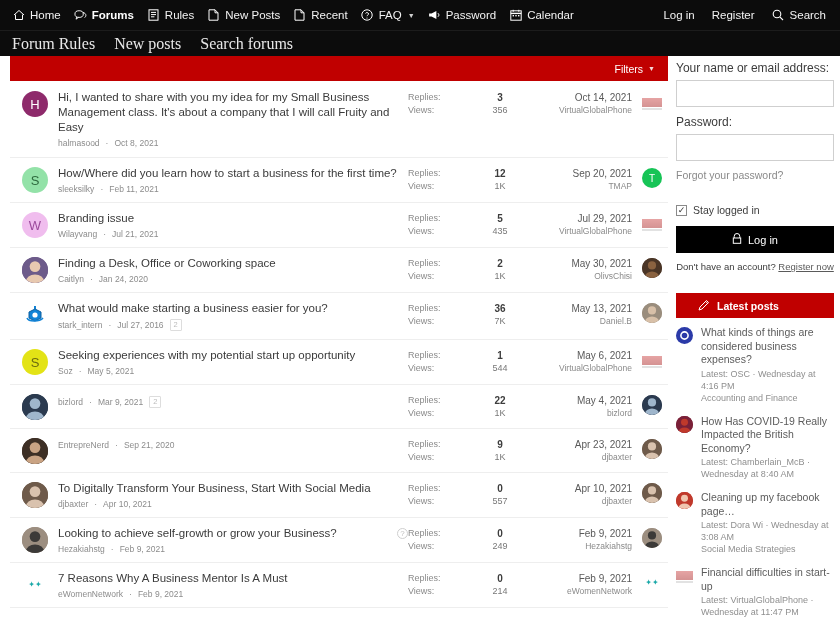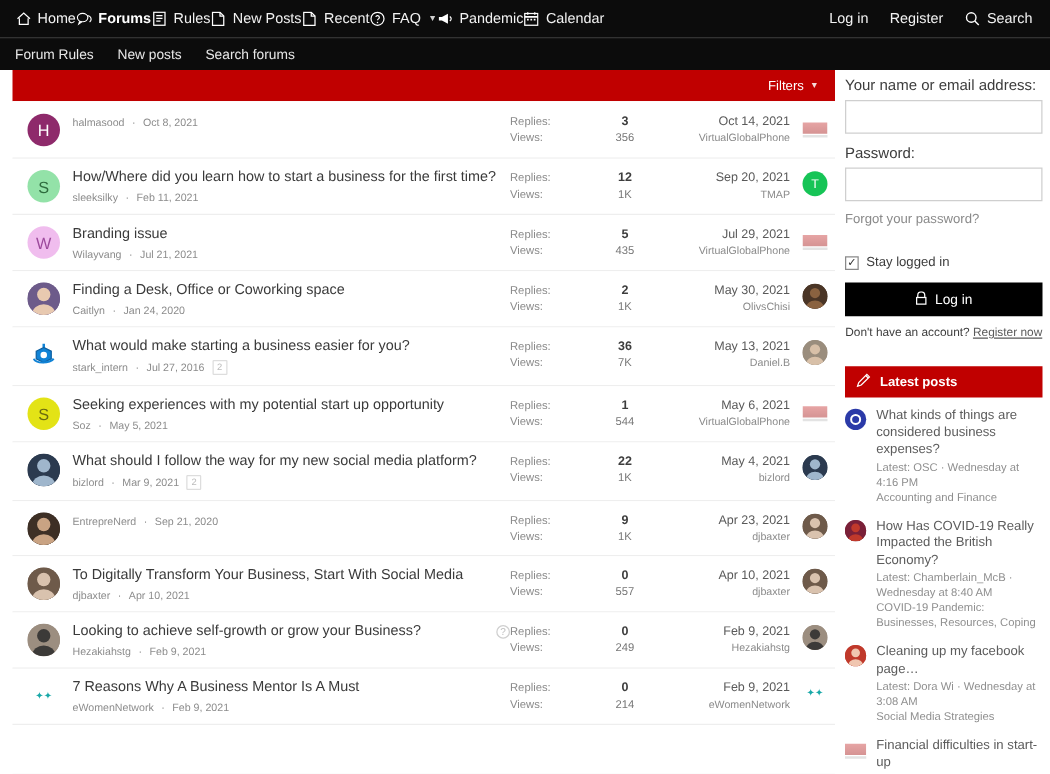--- a/index.html
+++ b/index.html
@@ -14,41 +14,41 @@
 
   
   .navbar {
     background: #0c0c0c;
     height: 30px;
     display: flex;
     align-items: center;
     padding: 0 14px 0 12px;
     color: #ffffff;
   }
-  .nav-left { display: flex; align-items: center; flex: 1; }
+  .nav-left { display: flex; align-items: center; gap: 13px; flex: 1; }
   .nav-right { display: flex; align-items: center; gap: 17px; }
   .nav-item {
     display: flex; align-items: center; gap: 5px;
     font-size: 11.5px; color: #f2f2f2; cursor: pointer;
     white-space: nowrap;
   }
   .nav-item.active { font-weight: bold; color: #ffffff; }
   .nav-ico { display: inline-flex; align-items: center; justify-content: center; width: 13px; height: 13px; }
   .nav-ico svg { display: block; }
   .caret { font-size: 7px; opacity: .85; margin-left: 1px; }
 
   .subnav {
     background: #0c0c0c;
     height: 26px;
     display: flex; align-items: center;
     padding: 0 12px;
     gap: 19px;
     border-top: 1px solid #1c1c1c;
   }
-  .subnav-item { font-size: 11px; color: #e8e8e8; cursor: pointer; white-space: nowrap; }
+  .subnav-item { font-size: 16px; color: #e8e8e8; cursor: pointer; white-space: nowrap; font-family: Liberation Serif, serif; }
 
   
   .page {
     position: absolute;
     top: 56px; left: 0; right: 0; bottom: 0;
     display: flex;
     gap: 8px;
     padding: 0 4px 0 10px;
     background: #ffffff;
   }
@@ -151,21 +151,21 @@
     display: flex; align-items: center; justify-content: center; gap: 6px;
     font-family: "Liberation Sans", sans-serif;
   }
   .noaccount { font-size: 9.5px; color: #3c3c3c; margin-top: 8px; text-align: center; }
   .noaccount a { color: #5a5a5a; text-decoration: underline; cursor: pointer; }
 
   .panel { margin-top: 21px; }
   .panel-head {
     background: #c00000; color: #fff; height: 25px;
     display: flex; align-items: center; gap: 7px;
-    padding-left: 9px; font-size: 10.5px; font-weight: bold;
+    padding-left: 22px; font-size: 10.5px; font-weight: bold;
   }
   .panel-body { padding-top: 8px; }
   .lp { display: flex; gap: 8px; margin-bottom: 11px; }
   .lp-av {
     width: 17px; height: 17px; border-radius: 50%; flex: none; margin-top: 1px;
     display:flex; align-items:center; justify-content:center; overflow:hidden;
   }
   .lp-av.logo { border-radius: 0; background: transparent; }
   .lp-txt { flex: 1; min-width: 0; }
   .lp-title { font-size: 10.5px; color: #5c5c5c; line-height: 13.5px; cursor: pointer; }
@@ -234,21 +234,21 @@
         <span>FAQ</span>
         <span class="caret">▼</span>
       </div>
       <div class="nav-item">
         <span class="nav-ico">
           <svg width="14" height="12" viewBox="0 0 14 12">
             <path d="M1.2 4.4h2.6L9 1.6v8.8L3.8 7.6H1.2z" fill="#fff"></path>
             <path d="M10.6 4c.8.6 1.2 1.3 1.2 2s-.4 1.4-1.2 2" fill="none" stroke="#fff" stroke-width="1"></path>
           </svg>
         </span>
-        <span>Pandemic</span>
+        <span>Password</span>
       </div>
       <div class="nav-item">
         <span class="nav-ico">
           <svg width="12" height="12" viewBox="0 0 12 12">
             <rect x="0.8" y="1.8" width="10.4" height="9.4" fill="none" stroke="#fff" stroke-width="1"></rect>
             <path d="M0.8 4.4h10.4" stroke="#fff" stroke-width="1.4"></path>
             <path d="M3.2.8v2M8.8.8v2" stroke="#fff" stroke-width="1"></path>
             <rect x="2.6" y="6" width="1.4" height="1.4" fill="#fff"></rect>
             <rect x="5.3" y="6" width="1.4" height="1.4" fill="#fff"></rect>
             <rect x="8" y="6" width="1.4" height="1.4" fill="#fff"></rect>
@@ -287,20 +287,21 @@
     <div class="filterbar">
       <div class="flabel">
         <span>Filters</span>
         <span class="caret">▼</span>
       </div>
     </div>
     <div class="threadlist">
         <div class="trow tall">
           <div class="av" style="background:#8e2a6b;color:#ffffff">H</div>
           <div class="tmain">
+            <div class="ttitle">Hi, I wanted to share with you my idea for my Small Business Management class. It's about a company that I will call Fruity and Easy</div>
             <div class="tmeta">
               <span>halmasood</span>
               <span>·</span>
               <span>Oct 8, 2021</span>
             </div>
           </div>
           <div class="tstats">
             <div class="statline rep">
               <span class="k">Replies:</span>
               <span class="v">3</span>
@@ -480,21 +481,20 @@
         </div>
         <div class="trow">
           <div class="av" style="background:#2b3a4f">
             <svg width="100%" height="100%" viewBox="0 0 20 20">
               <rect width="20" height="20" fill="#2b3a4f"></rect>
               <circle cx="10" cy="7.4" r="4.1" fill="#9fb6cc"></circle>
               <ellipse cx="10" cy="19" rx="7" ry="5.6" fill="#9fb6cc"></ellipse>
             </svg>
           </div>
           <div class="tmain">
-            <div class="ttitle">What should I follow the way for my new social media platform?</div>
             <div class="tmeta">
               <span>bizlord</span>
               <span>·</span>
               <span>Mar 9, 2021</span>
               <span class="pagebadge">2</span>
             </div>
           </div>
           <div class="tstats">
             <div class="statline rep">
               <span class="k">Replies:</span>
@@ -719,21 +719,20 @@
             <div class="lp-av" style="background:#7a2038">
               <svg width="100%" height="100%" viewBox="0 0 20 20">
                 <rect width="20" height="20" fill="#7a2038"></rect>
                 <circle cx="10" cy="7.4" r="4.1" fill="#c0392b"></circle>
                 <ellipse cx="10" cy="19" rx="7" ry="5.6" fill="#c0392b"></ellipse>
               </svg>
             </div>
             <div class="lp-txt">
               <div class="lp-title">How Has COVID-19 Really Impacted the British Economy?</div>
               <div class="lp-sub">Latest: Chamberlain_McB · Wednesday at 8:40 AM</div>
-              <div class="lp-cat">COVID-19 Pandemic: Businesses, Resources, Coping</div>
             </div>
           </div>
           <div class="lp">
             <div class="lp-av" style="background:#c0392b">
               <svg width="100%" height="100%" viewBox="0 0 20 20">
                 <rect width="20" height="20" fill="#c0392b"></rect>
                 <circle cx="10" cy="7.4" r="4.1" fill="#f0c6b0"></circle>
                 <ellipse cx="10" cy="19" rx="7" ry="5.6" fill="#f0c6b0"></ellipse>
               </svg>
             </div>

